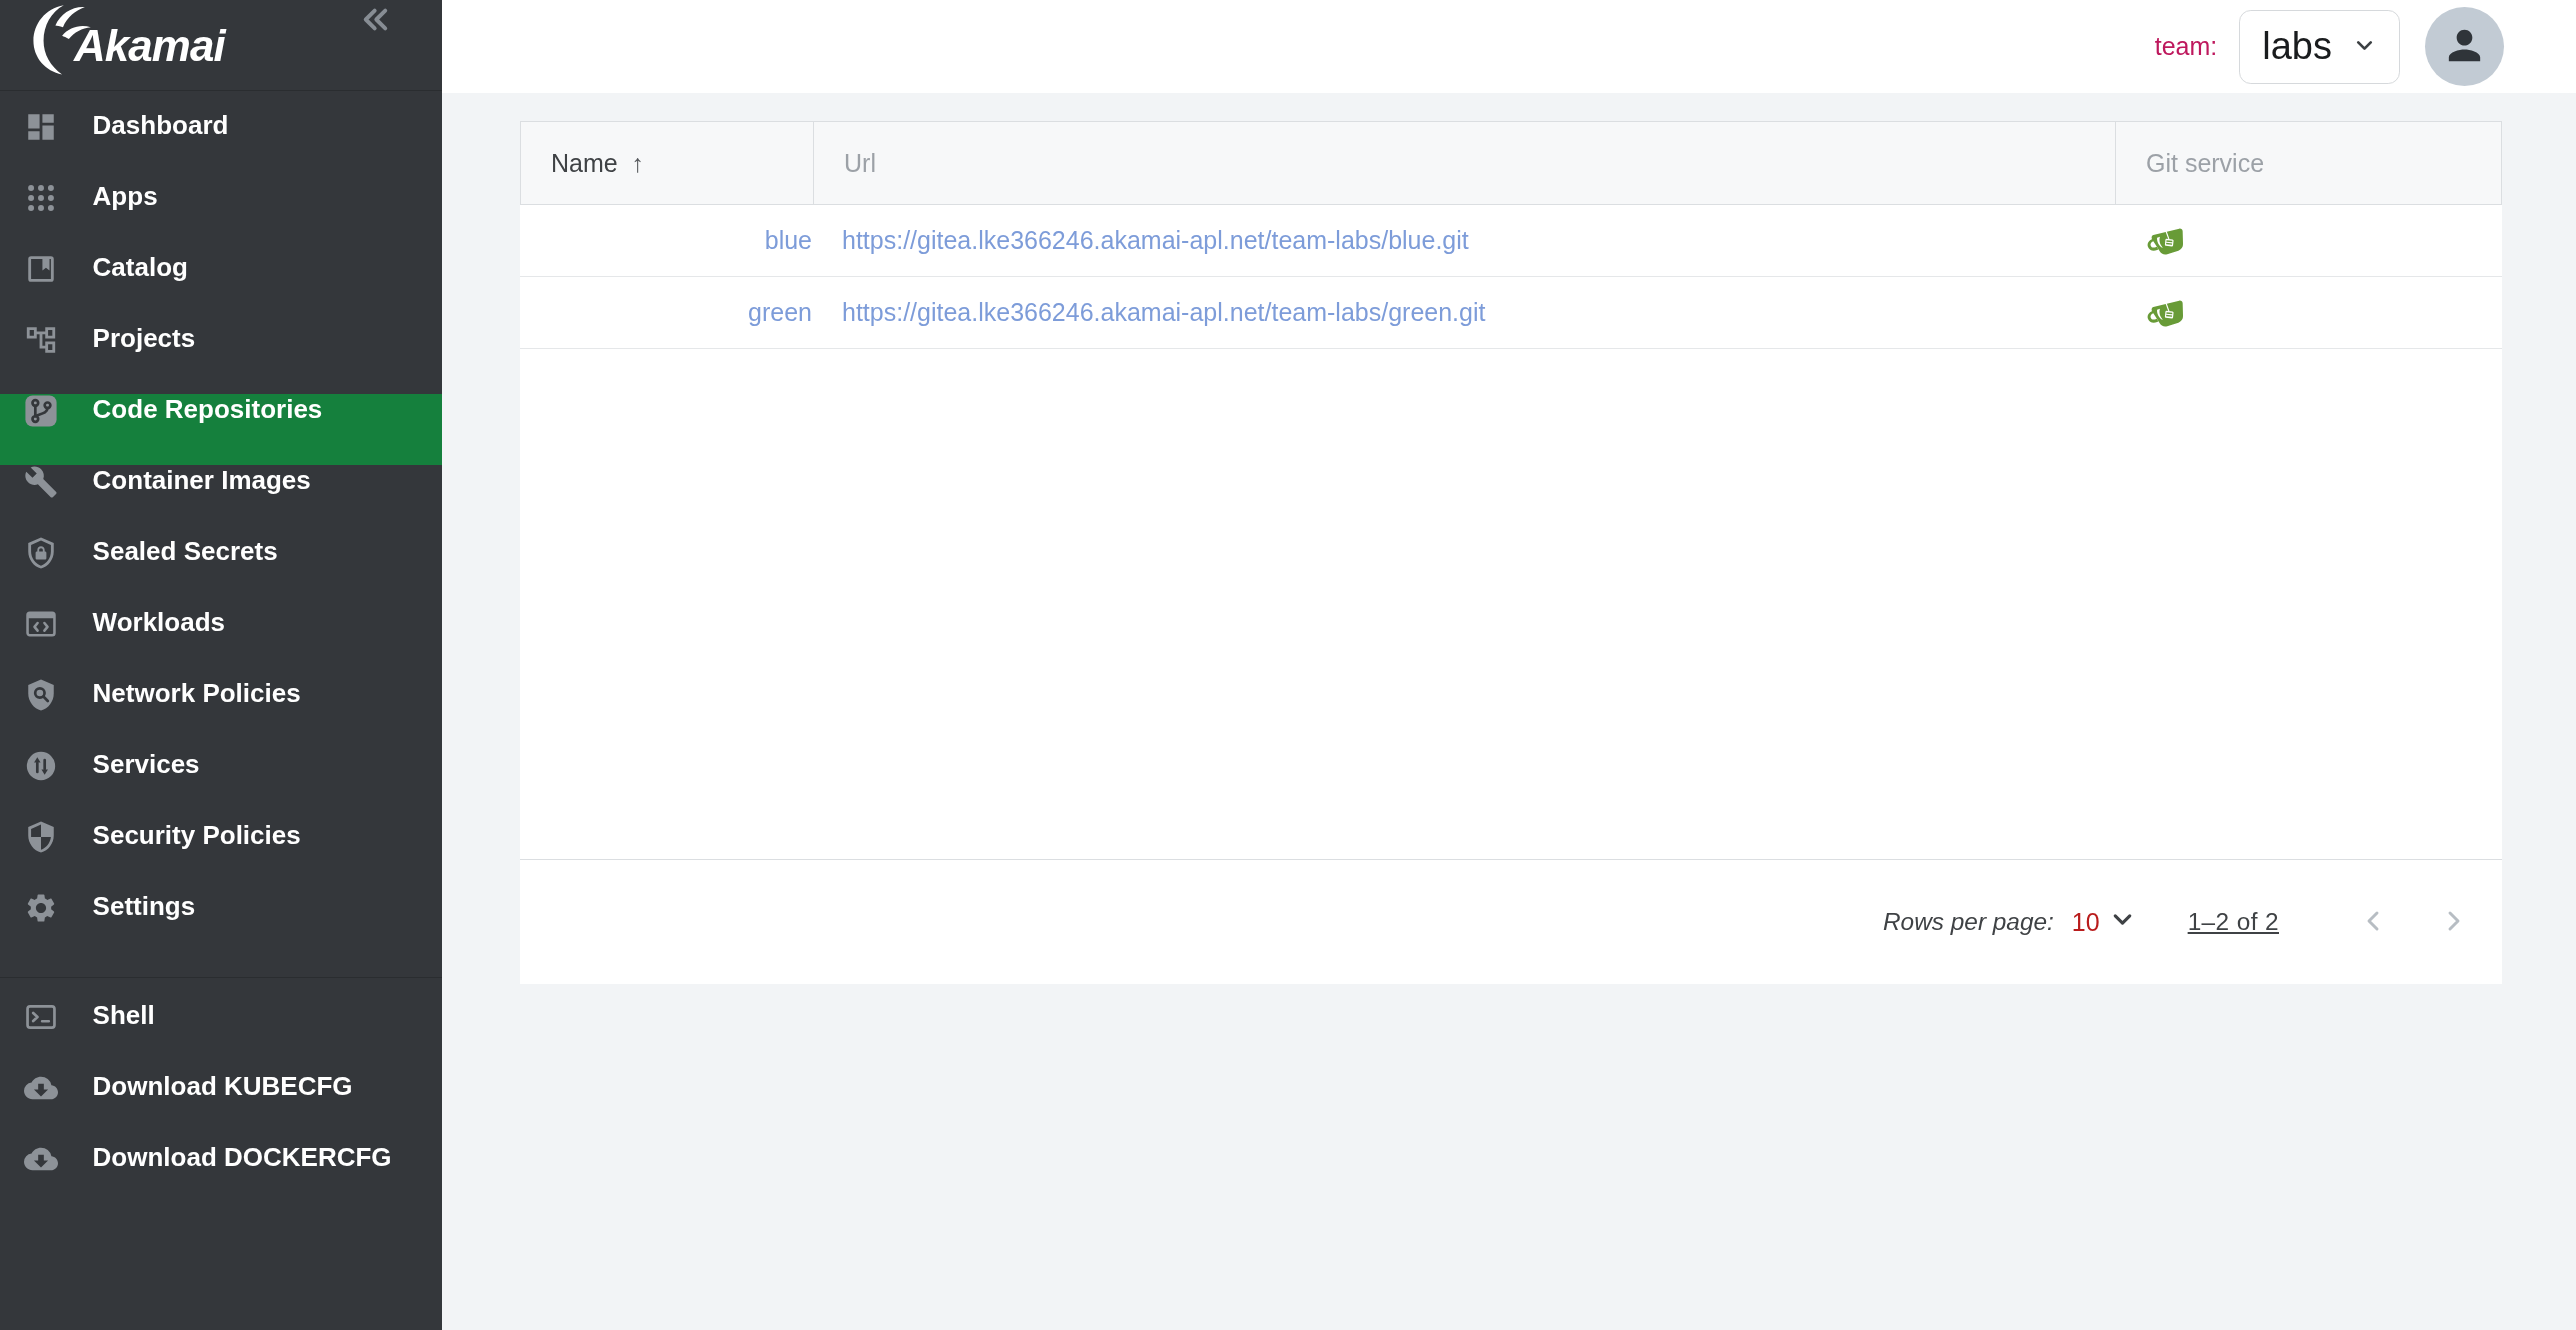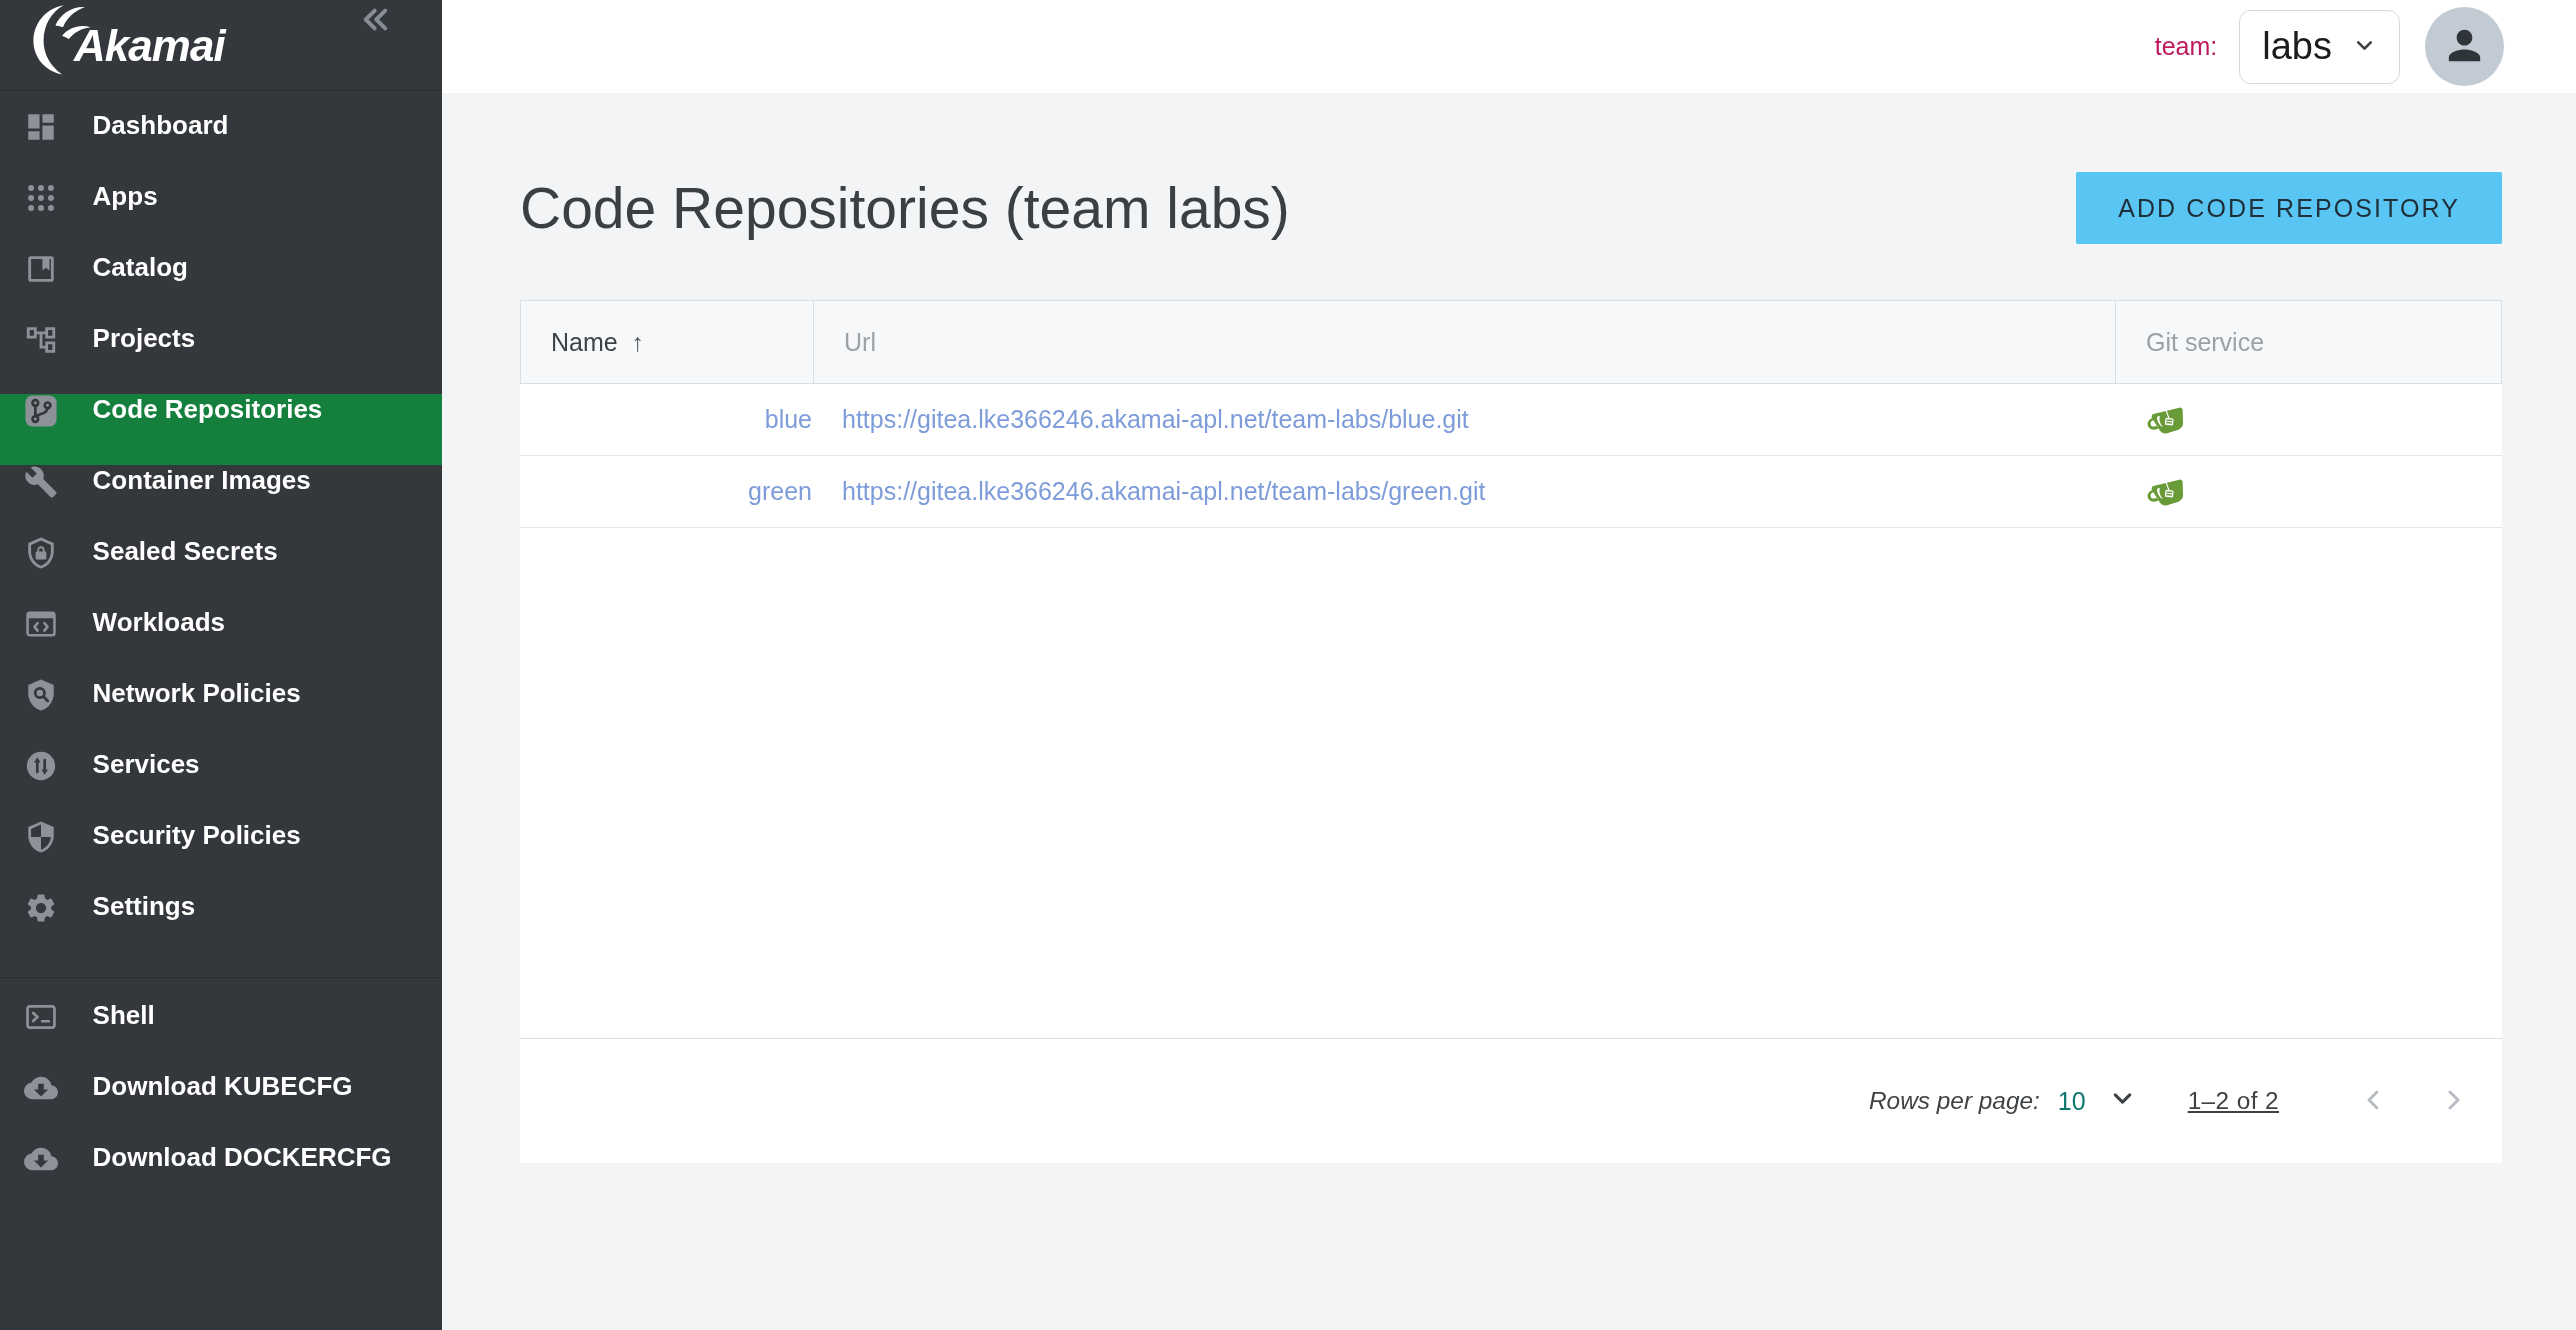--- a/index.html
+++ b/index.html
@@ -93,22 +93,22 @@
   .gitea-wrap { width:47px; height:47px; display:inline-block; }
   .gitea-wrap svg { width:47px; height:47px; display:block; }
   .t-filler { height:510px; background:#FFFFFF; }
   .t-pagination {
     height:125px; background:#FFFFFF; border-top:0.8px solid #DBDEE1;
     display:flex; align-items:center; justify-content:flex-end; padding-right:32px;
     font-size:24.4px; color:#3F4245;
   }
   .rpp-label { margin-right:18px;font-style:italic; }
   .rpp-select {
-    background:none; border:none; display:flex; align-items:center; gap:22px;
-    font-family:inherit; font-size:25px; color:#0f766e; cursor:pointer; margin-right:51px; padding:0;
+    background:none; border:none; display:flex; align-items:center; gap:8px;
+    font-family:inherit; font-size:25px; color:#b91c1c; cursor:pointer; margin-right:51px; padding:0;
   }
   .rpp-select svg { width:29px; height:29px; color:#3F4245; }
   .pg-range { margin-right:78px; letter-spacing:0.4px;text-decoration:underline; }
   .pg-btn {
     background:none; border:none; padding:0; cursor:default; color:#B7BDC3;
     display:flex; align-items:center;
   }
   .pg-btn svg { width:32px; height:32px; }
   .pg-prev { margin-right:49px; }
 </style>
@@ -306,24 +306,20 @@
   <button class="avatar">
     <span>
       <svg viewBox="0 0 24 24" width="47" height="47" fill="currentColor">
         <path d="M12 12c2.21 0 4-1.79 4-4s-1.79-4-4-4-4 1.79-4 4 1.79 4 4 4zm0 2c-2.67 0-8 1.34-8 4v2h16v-2c0-2.66-5.33-4-8-4z"></path>
       </svg>
     </span>
   </button>
 </header>
 
 <main class="main">
-  <div class="title-row">
-    <h1 class="page-title">Code Repositories (team labs)</h1>
-    <button class="add-btn">ADD CODE REPOSITORY</button>
-  </div>
 
   <section class="table-card">
     <div class="t-header">
       <div class="th th-name">
         <span>Name</span>
         <span class="sort-arrow">↑</span>
       </div>
       <div class="th th-url">Url</div>
       <div class="th th-git">Git service</div>
     </div>

